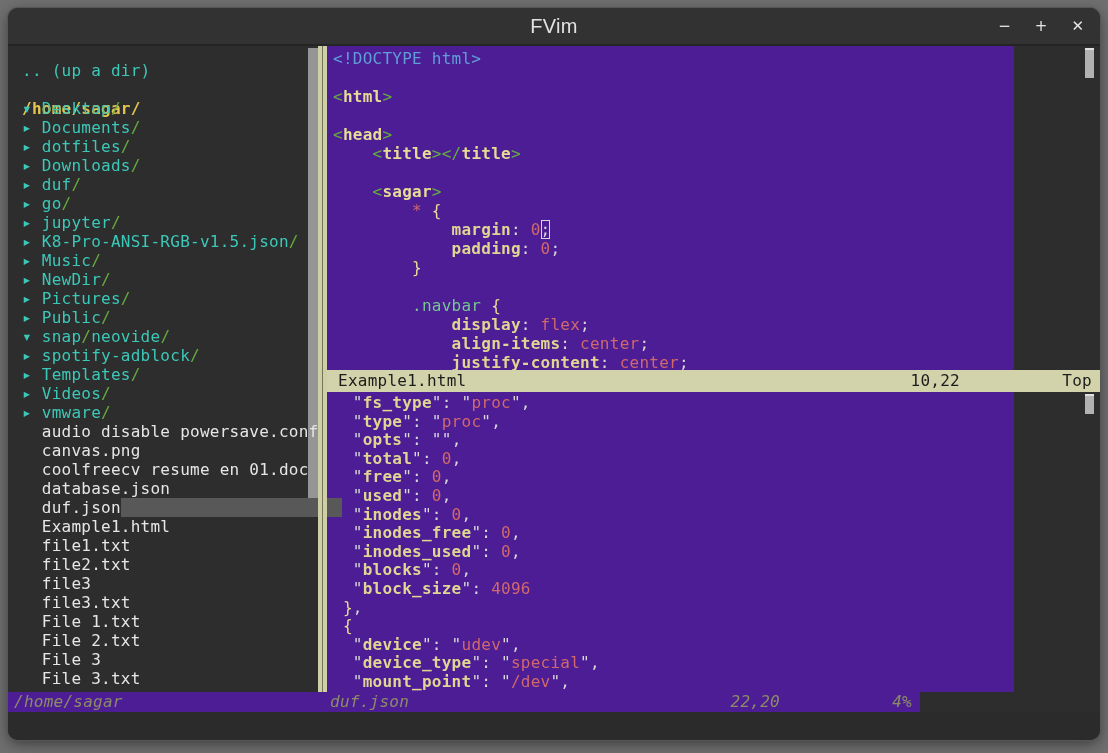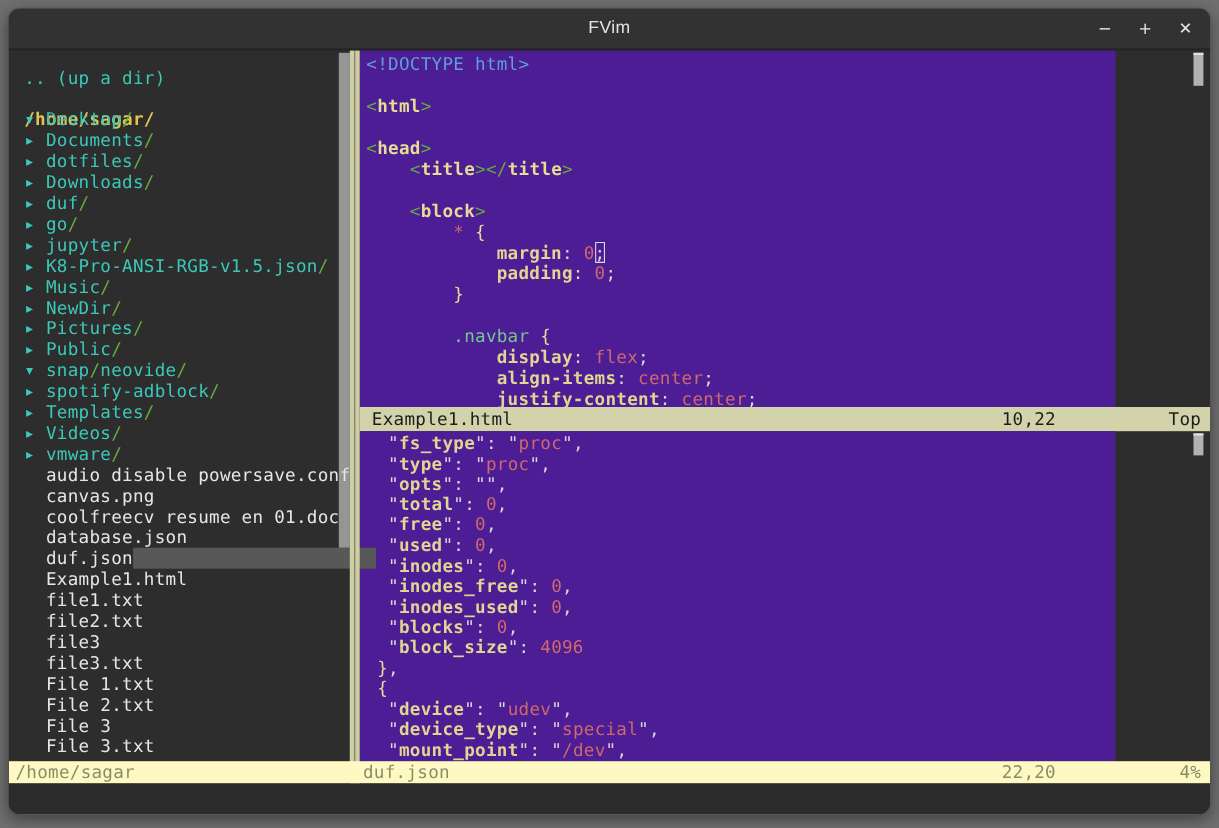--- a/index.html
+++ b/index.html
@@ -8,21 +8,21 @@
     position:absolute; left:8px; top:8px; width:1092px; height:732px;
     background:#2d2d2d; border-radius:10px; overflow:hidden;
     box-shadow:0 0 0 1px #565656, 0 4px 14px rgba(0,0,0,.45);
   }
   .titlebar {
     height:38px; background:#323232; border-bottom:2px solid #242424;
     position:relative; display:flex; align-items:center;
   }
   .title {
     position:absolute; left:0; right:0; text-align:center; color:#e2e2e2;
-    font-family:"Liberation Sans", sans-serif; font-size:16px; letter-spacing:.3px;
+    font-family:"Liberation Sans", sans-serif; font-size:20px; letter-spacing:.3px;
   }
   .controls { position:absolute; right:16px; top:0; height:36px; display:flex; gap:24px; align-items:center; }
   .ctrl { color:#e6e6e6; font-size:15px; font-family:"DejaVu Sans", sans-serif; cursor:default; line-height:1; }
 
   .main { position:relative; height:694px; }
 
   
   .sidebar {
     position:absolute; left:0; top:0; width:334px; height:646px;
     padding:15px 0 0 14px; overflow:hidden; z-index:2;
@@ -51,22 +51,22 @@
   
   .stline {
     position:absolute; left:319px; top:324px; width:773px; height:22px;
     background:#d3d3ab; color:#1c1c1c; font-size:16px; line-height:22px; letter-spacing:.25px;
   }
   .st-file { position:absolute; left:11px; }
   .st-pos  { position:absolute; right:140px; }
   .st-scroll { position:absolute; right:8px; }
 
   .statusbar {
-    position:absolute; left:0; top:646px; width:1092px; height:20px;
-    background:#fef9c3; color:#8c8c66; font-size:16px; line-height:20px; letter-spacing:.25px; z-index:4;
+    position:absolute; left:0; top:646px; width:912px; height:20px;
+    background:#4c1d95; color:#8c8c66; font-size:16px; line-height:20px; letter-spacing:.25px; z-index:4;font-style:italic;
   }
   .sb-path { position:absolute; left:6px; }
   .sb-file { position:absolute; left:322px; }
   .sb-pos  { position:absolute; right:140px; }
   .sb-pct  { position:absolute; right:8px; }
 
   .cmdline {
     position:absolute; left:0; top:666px; width:1092px; height:28px;
     background:#2b2b2b; color:#ececec; font-size:16px; line-height:26px; letter-spacing:.25px;
     padding-left:6px; white-space:pre;
@@ -156,21 +156,21 @@
     </div>
 
     <div class="ed ed-top">
         <div class="cline"><span class="tk-doctype">&lt;!DOCTYPE html&gt;</span></div>
         <div class="cline"></div>
         <div class="cline"><span class="tk-bracket">&lt;</span><span class="tk-tag">html</span><span class="tk-bracket">&gt;</span></div>
         <div class="cline"></div>
         <div class="cline"><span class="tk-bracket">&lt;</span><span class="tk-tag">head</span><span class="tk-bracket">&gt;</span></div>
         <div class="cline"><span class="tk-plain">    </span><span class="tk-bracket">&lt;</span><span class="tk-tag">title</span><span class="tk-bracket">&gt;</span><span class="tk-bracket">&lt;/</span><span class="tk-tag">title</span><span class="tk-bracket">&gt;</span></div>
         <div class="cline"></div>
-        <div class="cline"><span class="tk-plain">    </span><span class="tk-bracket">&lt;</span><span class="tk-tag">block</span><span class="tk-bracket">&gt;</span></div>
+        <div class="cline"><span class="tk-plain">    </span><span class="tk-bracket">&lt;</span><span class="tk-tag">sagar</span><span class="tk-bracket">&gt;</span></div>
         <div class="cline"><span class="tk-plain">        </span><span class="tk-star">*</span><span class="tk-plain"> </span><span class="tk-brace">{</span></div>
         <div class="cline"><span class="tk-plain">            </span><span class="tk-prop">margin</span><span class="tk-punc">:</span><span class="tk-plain"> </span><span class="tk-num">0</span><span class="tk-cur">;</span></div>
         <div class="cline"><span class="tk-plain">            </span><span class="tk-prop">padding</span><span class="tk-punc">:</span><span class="tk-plain"> </span><span class="tk-num">0</span><span class="tk-punc">;</span></div>
         <div class="cline"><span class="tk-plain">        </span><span class="tk-brace">}</span></div>
         <div class="cline"></div>
         <div class="cline"><span class="tk-plain">        </span><span class="tk-cls">.navbar</span><span class="tk-plain"> </span><span class="tk-brace">{</span></div>
         <div class="cline"><span class="tk-plain">            </span><span class="tk-prop">display</span><span class="tk-punc">:</span><span class="tk-plain"> </span><span class="tk-val">flex</span><span class="tk-punc">;</span></div>
         <div class="cline"><span class="tk-plain">            </span><span class="tk-prop">align-items</span><span class="tk-punc">:</span><span class="tk-plain"> </span><span class="tk-val">center</span><span class="tk-punc">;</span></div>
         <div class="cline"><span class="tk-plain">            </span><span class="tk-prop">justify-content</span><span class="tk-punc">:</span><span class="tk-plain"> </span><span class="tk-val">center</span><span class="tk-punc">;</span></div>
       </div>

